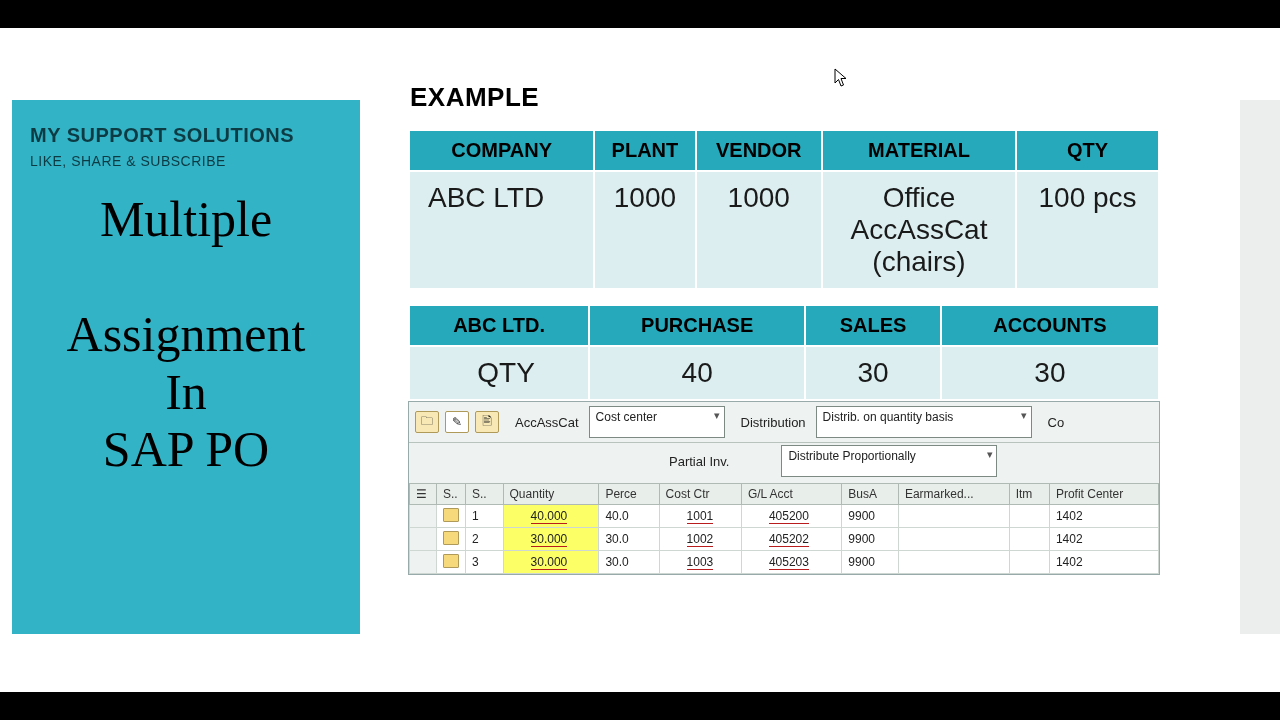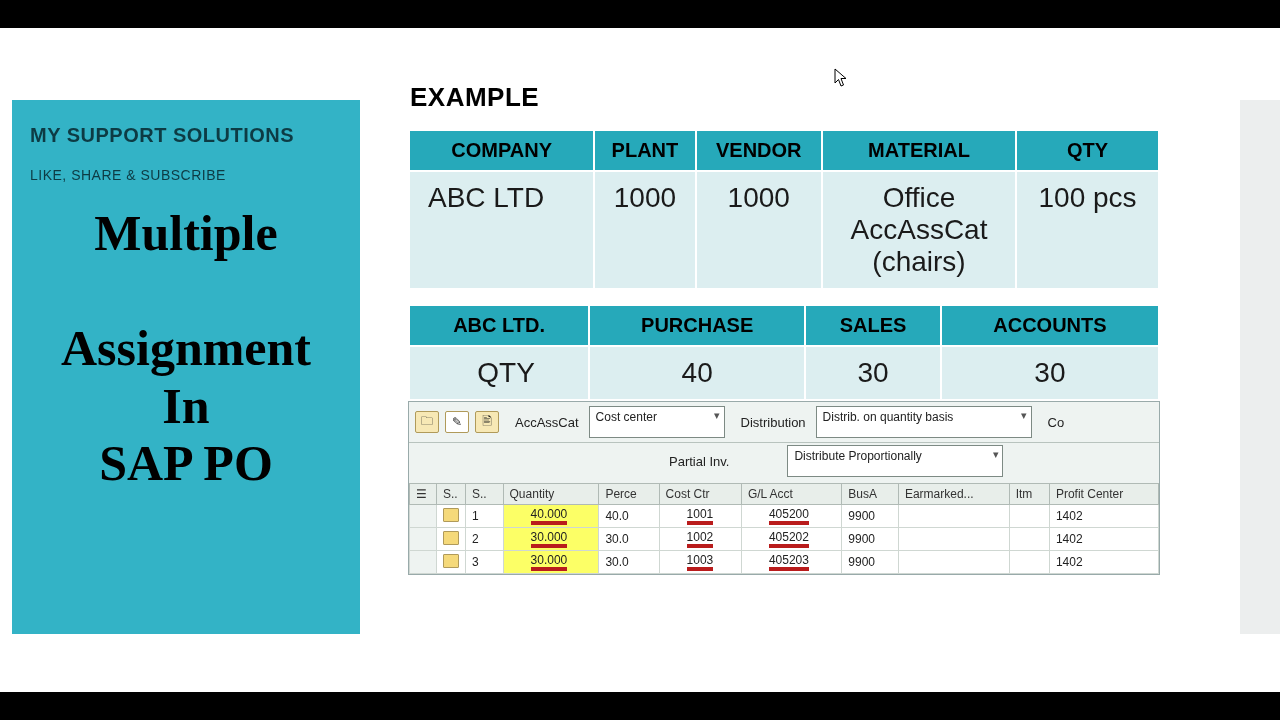--- a/index.html
+++ b/index.html
@@ -1,49 +1,49 @@
 <!DOCTYPE html>
 <html><head>
 <meta charset="utf-8">
 <style>
   html,body{margin:0;padding:0;width:1280px;height:720px;overflow:hidden;font-family:Arial,Helvetica,sans-serif;background:#000;}
   .stage{position:absolute;left:0;top:28px;width:1280px;height:664px;background:#fff;}
   .cursor{position:absolute;left:834px;top:40px;font-size:20px;color:#000;pointer-events:none;}
   .side-card{position:absolute;left:12px;top:72px;width:348px;height:534px;background:#33b3c6;padding:24px 18px;box-sizing:border-box;color:#fff;}
   .side-card .brand{font-size:20px;font-weight:600;letter-spacing:.5px;color:#0d3b44;}
-  .side-card .tag{font-size:14px;letter-spacing:.5px;color:#0d3b44;margin-top:20px;}
-  .side-card .headline{margin-top:22px;font-family:"Times New Roman",serif;font-size:50px;line-height:1.15;color:#000;font-weight:700;text-align:center;}
+  .side-card .tag{font-size:14px;letter-spacing:.5px;color:#0d3b44;margin-top:6px;}
+  .side-card .headline{margin-top:22px;font-family:"Times New Roman",serif;font-size:50px;line-height:1.15;color:#000;font-weight:400;text-align:center;}
   .main{position:absolute;left:408px;top:54px;width:752px;}
   .main h3{font-size:26px;font-weight:700;margin:0 0 16px 2px;letter-spacing:.5px;}
 
   table.teal{border-collapse:collapse;width:100%;}
   table.teal th{background:#26a9ba;color:#000000;font-weight:600;font-size:20px;padding:8px 4px;border:2px solid #fff;text-align:center;font-family:Arial;}
   table.teal td{background:#dceef0;color:#1a1a1a;font-size:28px;padding:10px 4px;border:2px solid #fff;text-align:center;vertical-align:top;}
   table.teal td:first-child{text-align:left;padding-left:18px;}
   .spacer{height:14px;}
 
   .tcode{font-size:20px;font-weight:700;margin:18px 0 6px 2px;}
 
   .sap-grid{border:1px solid #9aa;background:#eef3f1;font-size:13px;color:#222;}
   .sap-toolbar{display:flex;align-items:center;gap:6px;padding:4px 6px;border-bottom:1px solid #b8c3be;}
   .tb-btn{width:22px;height:20px;background:#f7e8b5;border:1px solid #b09a5a;border-radius:2px;display:inline-flex;align-items:center;justify-content:center;font-size:12px;}
   .tb-btn.edit{background:#fff;}
   .sap-label{margin-left:10px;margin-right:4px;}
   .sap-select{border:1px solid #7d8a84;background:#fff;height:20px;font-size:12px;padding:0 18px 10px 6px;position:relative;display:inline-flex;align-items:center;min-width:110px;}
   .sap-select::after{content:"▾";position:absolute;right:4px;top:2px;font-size:11px;color:#555;}
-  .sap-toolbar2{display:flex;align-items:center;gap:12px;padding:2px 6px 6px 250px;}
+  .sap-toolbar2{display:flex;align-items:center;gap:6px;padding:2px 6px 6px 250px;}
 
   table.sap{border-collapse:collapse;width:100%;background:#fff;}
   table.sap th{background:#e8eeea;border:1px solid #b0bab5;font-weight:400;font-size:12px;padding:3px 6px;text-align:left;color:#333;}
   table.sap td{border:1px solid #cfd7d2;font-size:12px;padding:2px 6px;height:18px;}
   .row-handle{background:#eef3f1;width:14px;text-align:center;}
   .folder-cell{width:14px;text-align:center;}
   .folder-icon{display:inline-block;width:14px;height:12px;background:#f5d97a;border:1px solid #b09a5a;border-radius:1px;}
   .qty-cell{background:#fcff66;}
-  .ul-red{border-bottom:4px solid #b91c1c;display:inline-block;padding-bottom:0;margin-left:21px;}
+  .ul-red{border-bottom:1px solid #b91c1c;display:inline-block;padding-bottom:0;margin-left:21px;}
 
   .right-shadow{position:absolute;right:0;top:72px;width:40px;height:534px;background:#eceeee;}
 </style>
 </head>
 <body>
 
 <div class="stage">
   <div class="right-shadow"></div>
 
   <div class="cursor">

